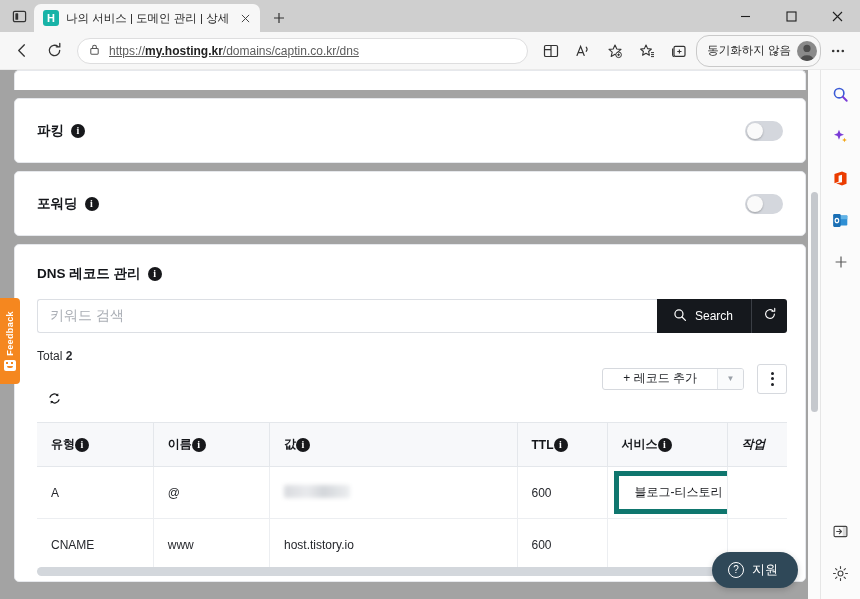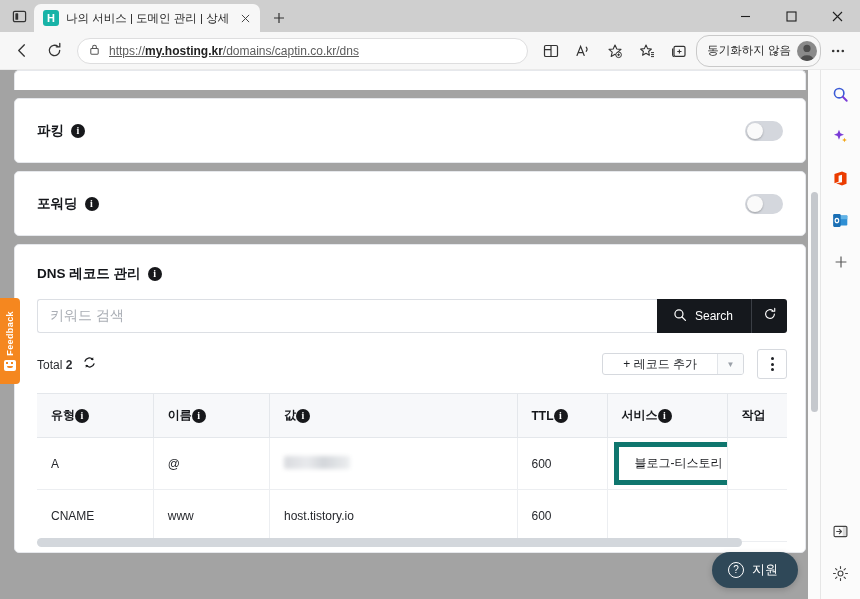--- a/index.html
+++ b/index.html
@@ -140,21 +140,21 @@
   .search-refresh {
     height: 34px; width: 36px; background: #15181d; color: #fff; display: flex;
     align-items: center; justify-content: center; border-left: 1px solid #3a3e45;
     border-radius: 0 3px 3px 0; flex: none;
   }
 
   .meta-row {
     display: flex; align-items: center; justify-content: space-between;
     padding: 16px 18px 14px 22px;
   }
-  .total { font-size: 12px; color: #2b2d31; display: flex; align-items: flex-end; gap: 11px; }
+  .total { font-size: 12px; color: #2b2d31; display: flex; align-items: center; gap: 29px; flex-direction: column; }
   .total b { font-weight: 700; }
   .meta-actions { display: flex; align-items: center; gap: 13px; }
   .add-btn {
     height: 22px; display: flex; align-items: stretch; border: 1px solid #d6d9de;
     border-radius: 3px; overflow: hidden; background: #fff;
   }
   .add-btn .lbl {
     display: flex; align-items: center; padding: 0 20px; font-size: 12px; color: #1f2126;
   }
   .add-btn .caret {
@@ -169,21 +169,21 @@
 
   
   .tbl-wrap { padding: 0 18px 0 22px; position: relative; }
   table { width: 100%; border-collapse: collapse; table-layout: fixed; }
   thead th {
     background: #f7f8fa; border-top: 1px solid #e4e7eb; border-bottom: 1px solid #e4e7eb;
     border-right: 1px solid #e4e7eb;
     height: 44px; font-size: 12px; font-weight: 700; color: #15171b;
     text-align: left; padding: 0 14px; vertical-align: middle;
   }
-  thead th:last-child { border-right: none; }
+  thead th:last-child { border-right: none; font-style: italic; }
   thead th .hd { display: flex; align-items: center; }
   tbody td {
     height: 52px; font-size: 12px; color: #26282d; padding: 0 14px;
     border-bottom: 1px solid #eceef1; border-right: 1px solid #eceef1;
     vertical-align: middle; overflow: hidden;
   }
   tbody td:last-child { border-right: none; }
   .blurred {
     display: inline-block; width: 66px; height: 13px;
     background: linear-gradient(90deg,#d8dade 0%,#e9eaed 35%,#d3d6da 60%,#eceef0 100%);

